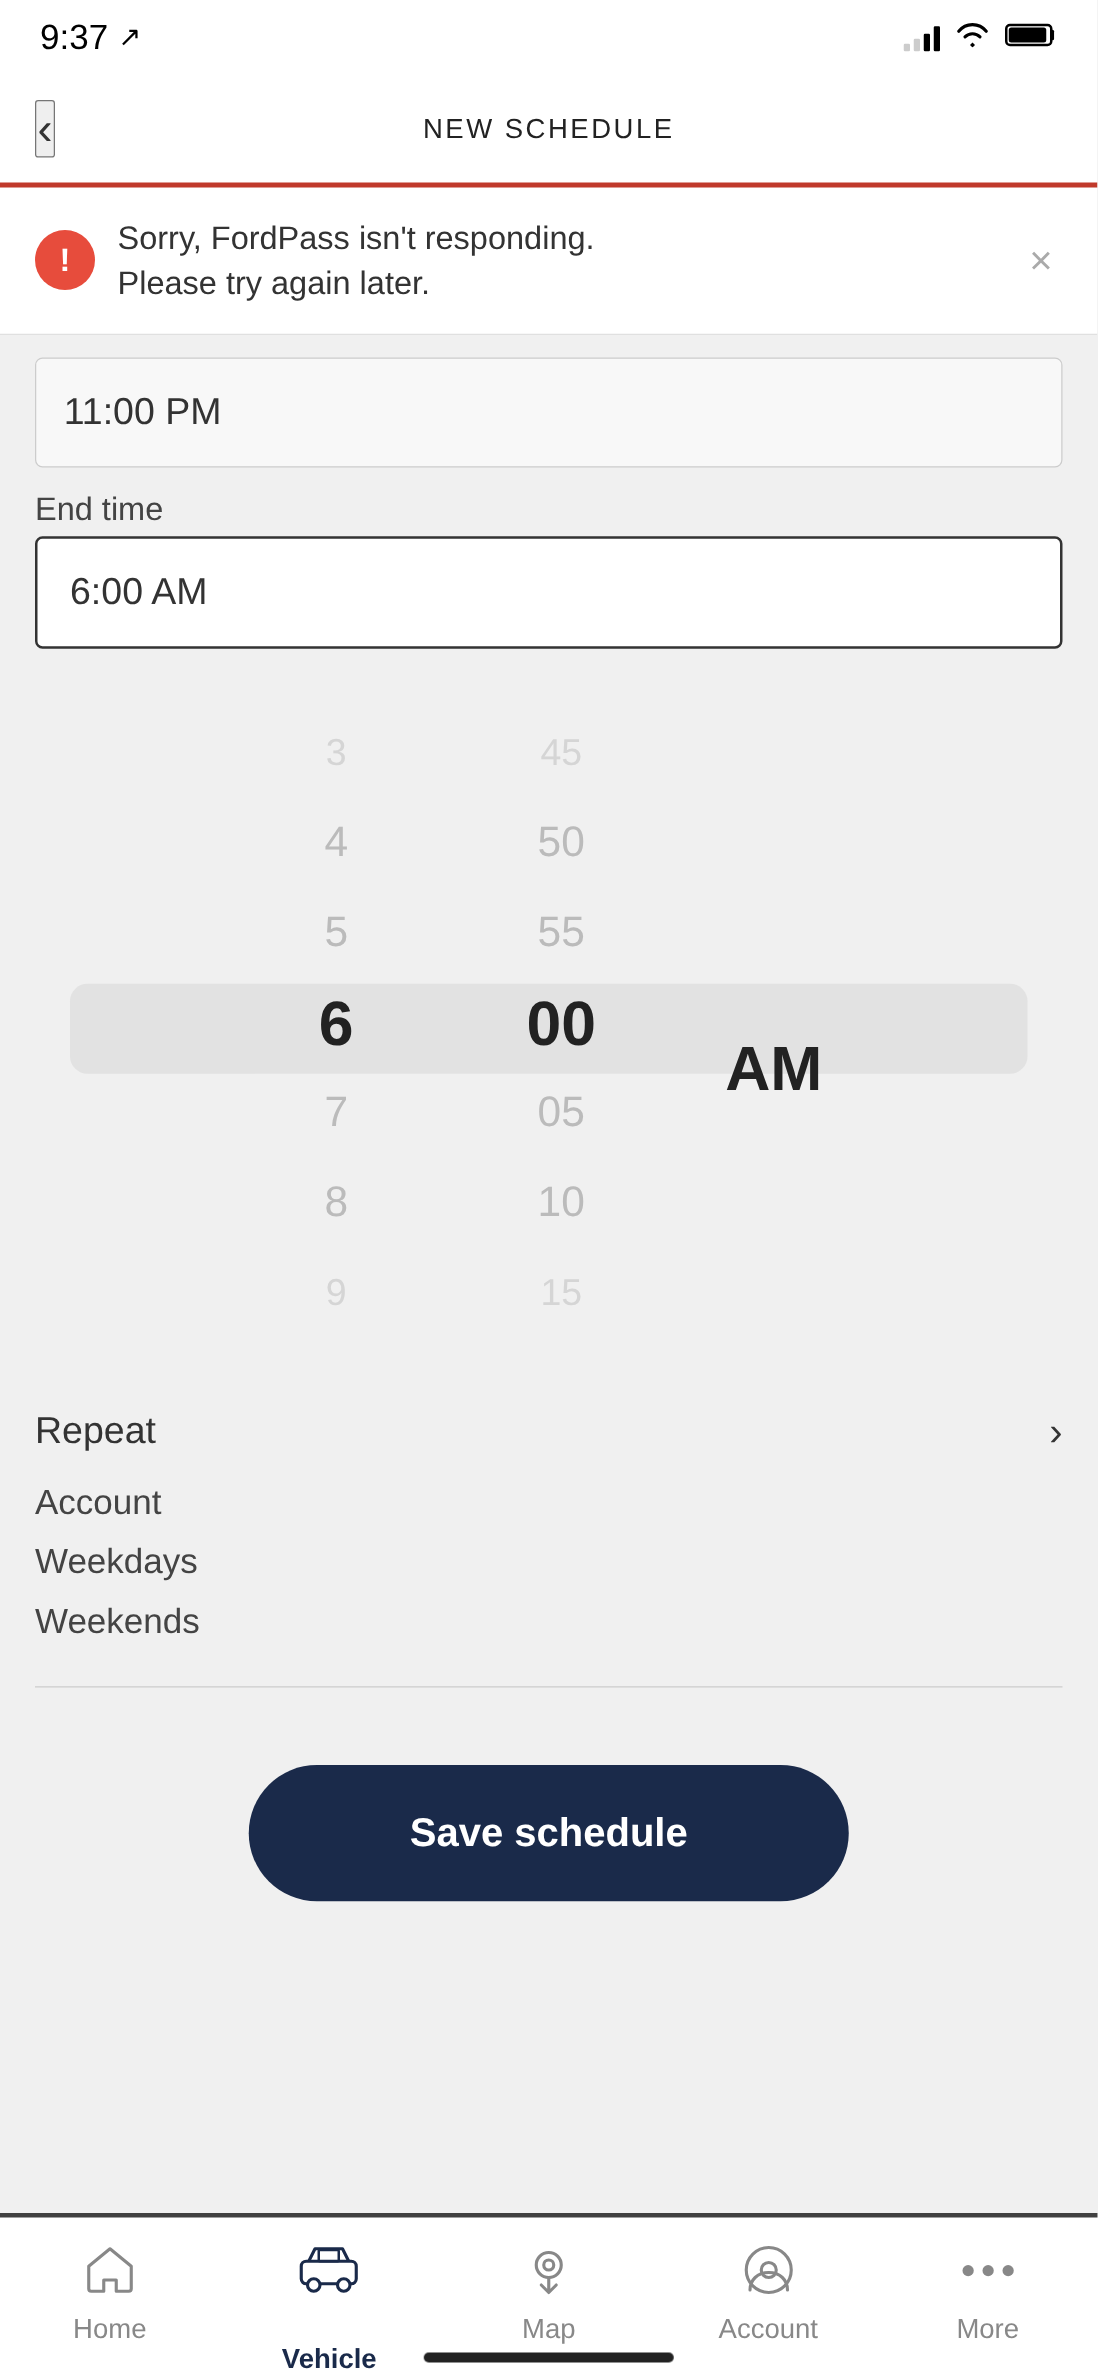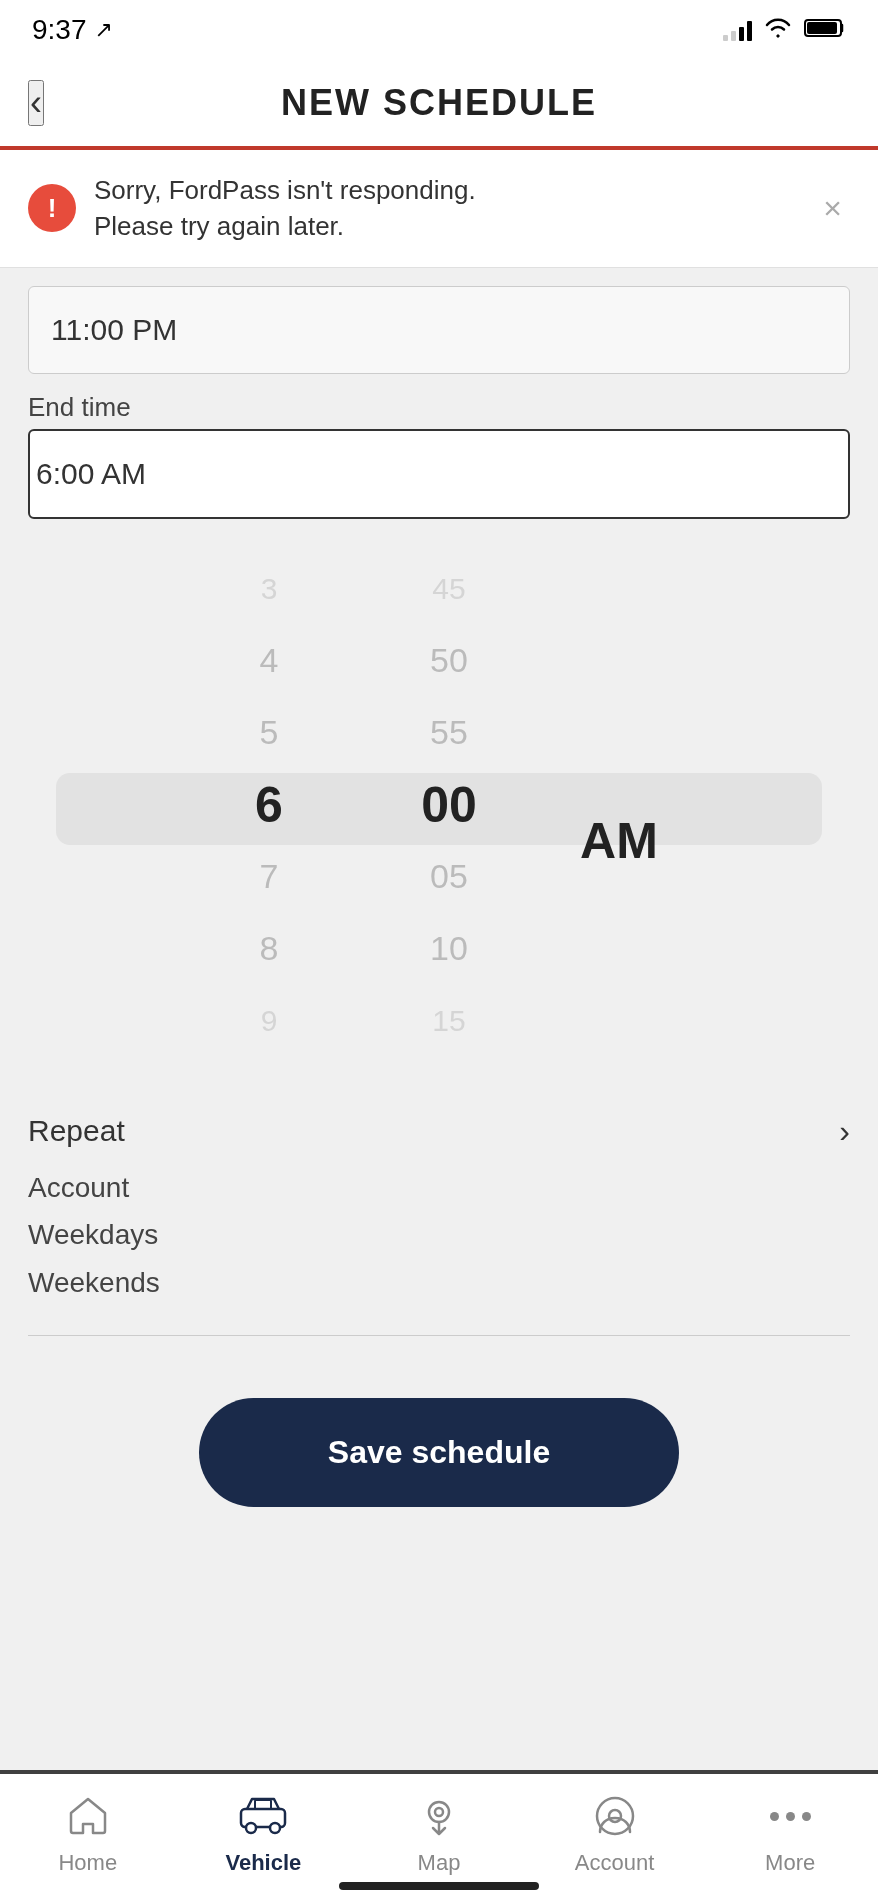--- a/index.html
+++ b/index.html
@@ -59,22 +59,22 @@
       border-bottom: 4px solid #c0392b;
     }
     .back-btn {
       position: absolute;
       left: 28px;
       font-size: 36px;
       color: #333;
       cursor: pointer;
     }
     .header-title {
-      font-size: 36px;
-      font-weight: 700;
+      font-size: 22px;
+      font-weight: 400;
       letter-spacing: 2px;
       color: #222;
       text-transform: uppercase;
     }
 
     
     .error-banner {
       background: #fff;
       display: flex;
       align-items: center;
@@ -130,22 +130,22 @@
     .end-time-label {
       font-size: 26px;
       color: #444;
       margin-top: 14px;
       margin-bottom: 6px;
     }
     .end-time-box {
       background: #fff;
       border: 2px solid #333;
       border-radius: 6px;
-      padding: 26px 6px;
-      margin-bottom: 18px;
+      padding: 26px 26px;
+      margin-bottom: 32px;
     }
     .end-time-value {
       font-size: 30px;
       color: #333;
     }
 
     
     .time-picker {
       background: #f0f0f0;
       display: flex;
@@ -276,20 +276,21 @@
       align-items: center;
       justify-content: center;
     }
     .nav-label {
       font-size: 22px;
       color: #888;
     }
     .nav-label.active {
       color: #1a2a4a;
       font-weight: 700;
+      margin-top: 24px;
     }
 
     .nav-dots {
       display: flex;
       gap: 7px;
       align-items: center;
       justify-content: center;
       height: 52px;
     }
     .nav-dot {

